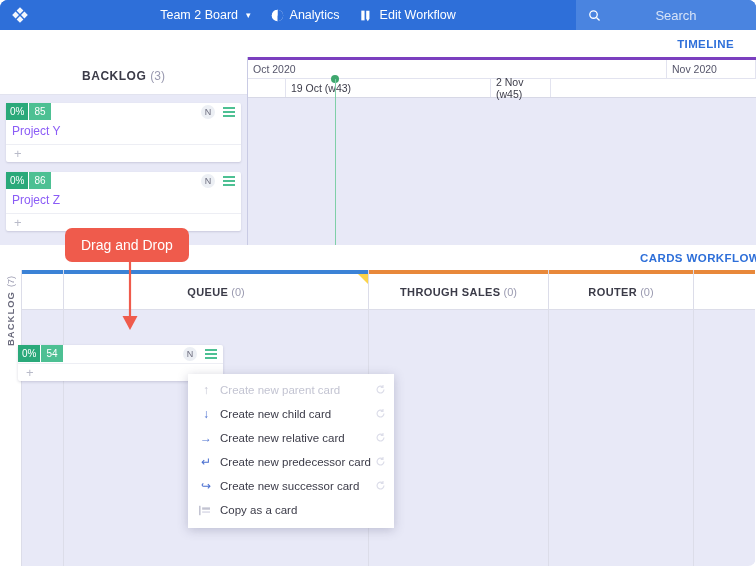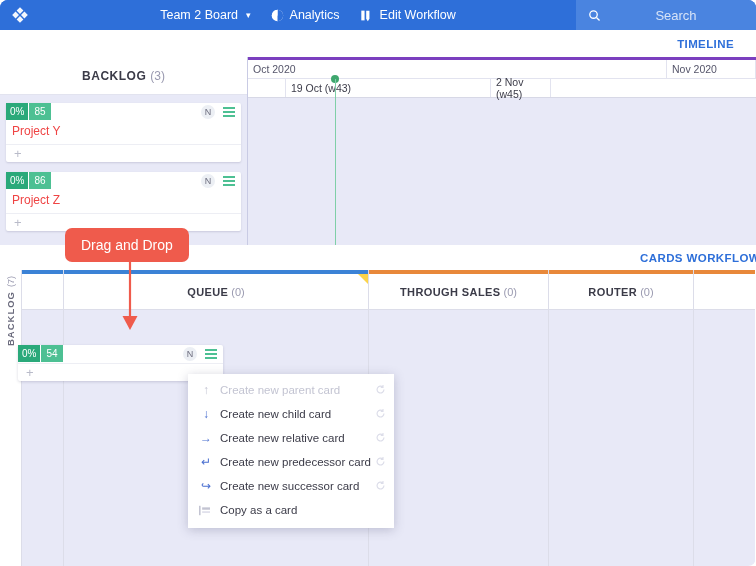--- a/index.html
+++ b/index.html
@@ -106,21 +106,21 @@
     margin-left: auto; display: flex; align-items: center; gap: 8px;
     padding: 2px 6px 0 0;
   }
   .avatar-n {
     width: 14px; height: 14px; border-radius: 50%;
     background: #eceff4; color: #6b6b7d;
     font-size: 9px; display: flex; align-items: center; justify-content: center;
   }
   .hamburger { display: flex; flex-direction: column; gap: 2px; cursor: pointer; }
   .hamburger i { display: block; width: 12px; height: 2px; background: #4dc093; }
-  .card-title { font-size: 12px; color: #ef4444; padding: 3px 6px 6px 6px; }
+  .card-title { font-size: 12px; color: #8b5cf6; padding: 3px 6px 6px 6px; }
   .card-add {
     border-top: 1px solid #edeef4;
     height: 18px; display: flex; align-items: center;
     padding-left: 8px; color: #b9bbc9; font-size: 13px; cursor: pointer;
   }
 
   
   .timeline-area {
     position: absolute; left: 248px; top: 57px;
     width: 508px; height: 188px;

